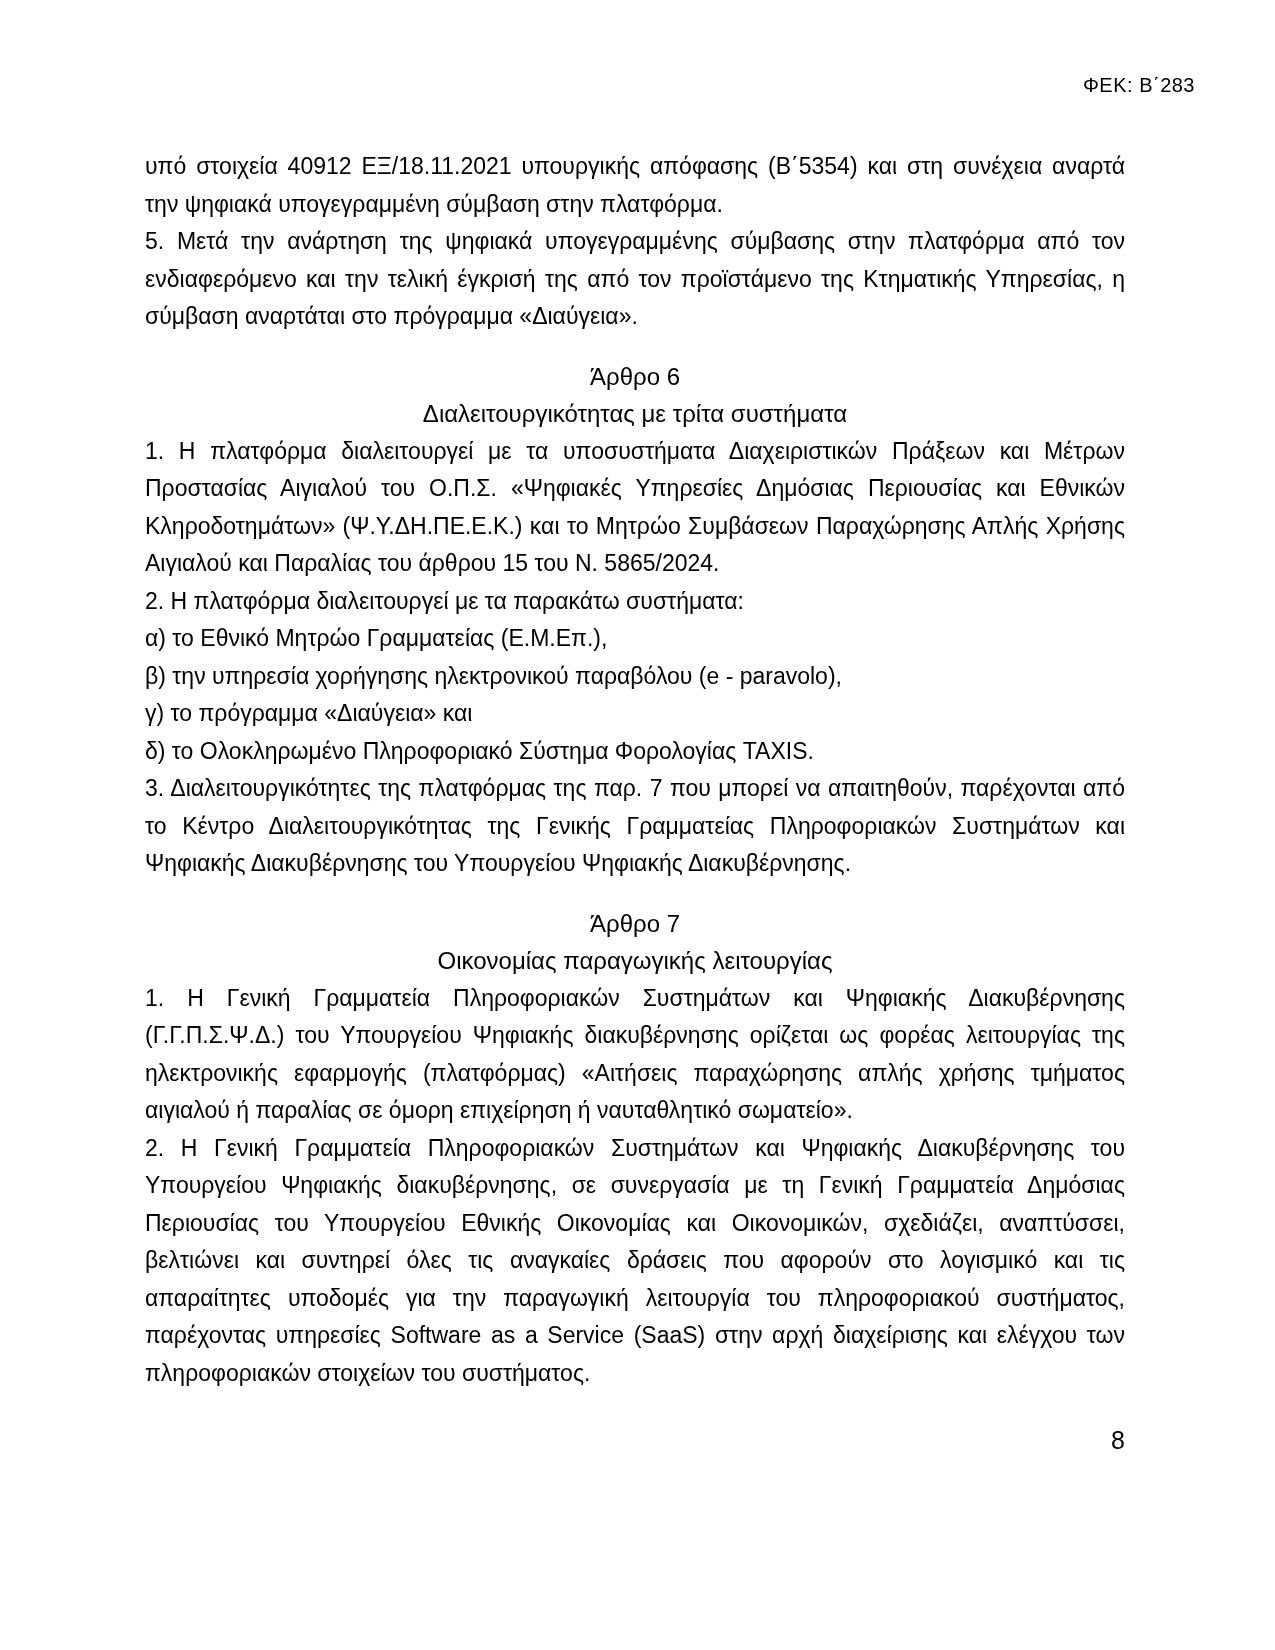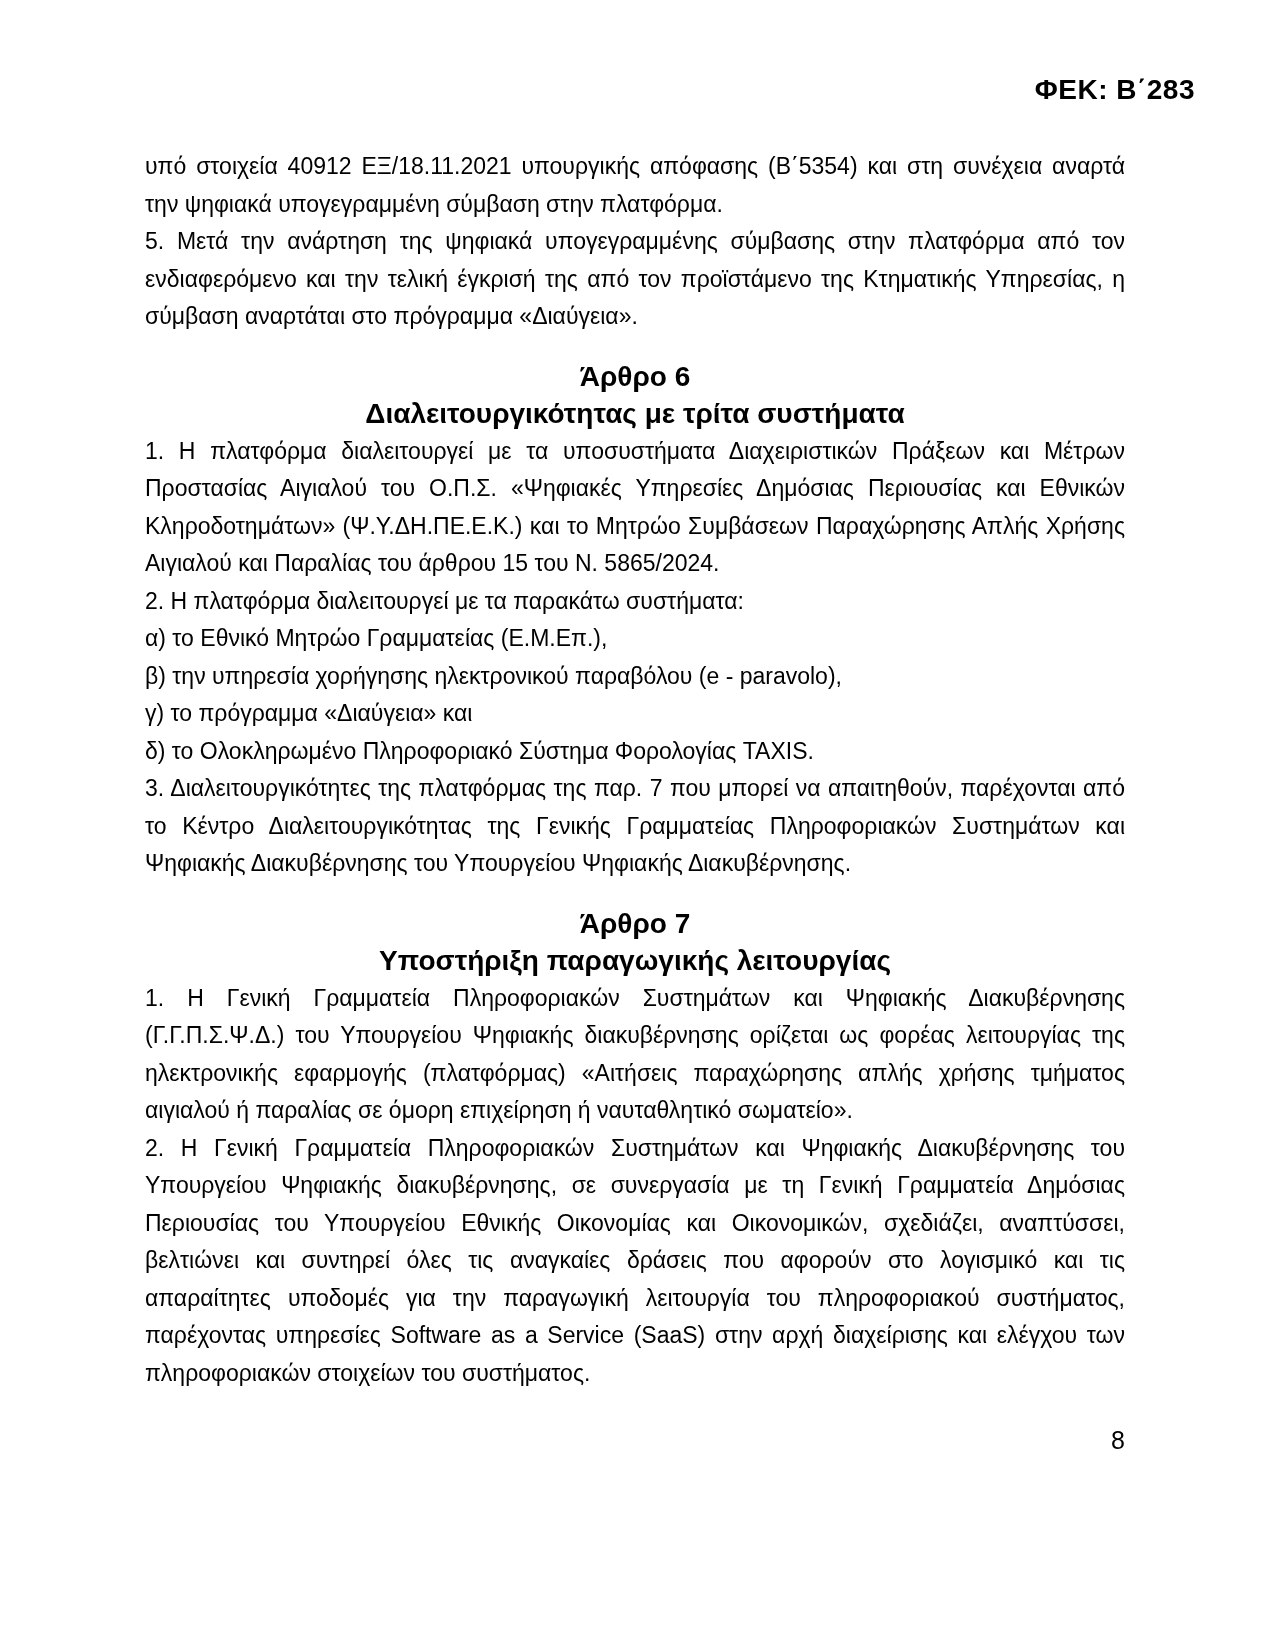--- a/index.html
+++ b/index.html
@@ -13,42 +13,42 @@
     height: 1650px;
     background: #ffffff;
     color: #000000;
     font-family: "Liberation Sans", sans-serif;
     overflow: hidden;
   }
   .gazette-header {
     position: absolute;
     top: 74px;
     right: 80px;
-    font-size: 28px;
-    font-weight: 700;
+    font-size: 20px;
+    font-weight: 400;
     letter-spacing: 0.5px;
     white-space: nowrap;
   }
   .content {
     position: absolute;
     left: 145px;
     top: 148px;
     width: 980px;
     font-size: 23px;
     line-height: 37.5px;
     text-align: justify;
   }
   .content p { margin: 0; }
   .heading-block {
     margin-top: 22px;
     text-align: center;
   }
   .article-title, .article-subtitle {
-    font-weight: 700;
-    font-size: 28px;
+    font-weight: 400;
+    font-size: 24px;
     line-height: 37.5px;
     margin: 0;
     text-align: center;
   }
   .page-number {
     position: absolute;
     top: 1422px;
     right: 150px;
     font-size: 25px;
     line-height: 37.5px;
@@ -76,21 +76,21 @@
     <p>1. Η πλατφόρμα διαλειτουργεί με τα υποσυστήματα Διαχειριστικών Πράξεων και Μέτρων Προστασίας Αιγιαλού του Ο.Π.Σ. «Ψηφιακές Υπηρεσίες Δημόσιας Περιουσίας και Εθνικών Κληροδοτημάτων» (Ψ.Υ.ΔΗ.ΠΕ.Ε.Κ.) και το Μητρώο Συμβάσεων Παραχώρησης Απλής Χρήσης Αιγιαλού και Παραλίας του άρθρου 15 του Ν. 5865/2024.</p>
     <p>2. Η πλατφόρμα διαλειτουργεί με τα παρακάτω συστήματα:</p>
     <p>α) το Εθνικό Μητρώο Γραμματείας (Ε.Μ.Επ.),</p>
     <p>β) την υπηρεσία χορήγησης ηλεκτρονικού παραβόλου (e - paravolo),</p>
     <p>γ) το πρόγραμμα «Διαύγεια» και</p>
     <p>δ) το Ολοκληρωμένο Πληροφοριακό Σύστημα Φορολογίας TAXIS.</p>
     <p>3. Διαλειτουργικότητες της πλατφόρμας της παρ. 7 που μπορεί να απαιτηθούν, παρέχονται από το Κέντρο Διαλειτουργικότητας της Γενικής Γραμματείας Πληροφοριακών Συστημάτων και Ψηφιακής Διακυβέρνησης του Υπουργείου Ψηφιακής Διακυβέρνησης.</p>
 
     <div class="heading-block">
       <p class="article-title">Άρθρο 7</p>
-      <p class="article-subtitle">Υποστήριξη παραγωγικής λειτουργίας</p>
+      <p class="article-subtitle">Οικονομίας παραγωγικής λειτουργίας</p>
     </div>
 
     <p>1. Η Γενική Γραμματεία Πληροφοριακών Συστημάτων και Ψηφιακής Διακυβέρνησης (Γ.Γ.Π.Σ.Ψ.Δ.) του Υπουργείου Ψηφιακής διακυβέρνησης ορίζεται ως φορέας λειτουργίας της ηλεκτρονικής εφαρμογής (πλατφόρμας) «Αιτήσεις παραχώρησης απλής χρήσης τμήματος αιγιαλού ή παραλίας σε όμορη επιχείρηση ή ναυταθλητικό σωματείο».</p>
     <p>2. Η Γενική Γραμματεία Πληροφοριακών Συστημάτων και Ψηφιακής Διακυβέρνησης του Υπουργείου Ψηφιακής διακυβέρνησης, σε συνεργασία με τη Γενική Γραμματεία Δημόσιας Περιουσίας του Υπουργείου Εθνικής Οικονομίας και Οικονομικών, σχεδιάζει, αναπτύσσει, βελτιώνει και συντηρεί όλες τις αναγκαίες δράσεις που αφορούν στο λογισμικό και τις απαραίτητες υποδομές για την παραγωγική λειτουργία του πληροφοριακού συστήματος, παρέχοντας υπηρεσίες Software as a Service (SaaS) στην αρχή διαχείρισης και ελέγχου των πληροφοριακών στοιχείων του συστήματος.</p>
 
   </main>
 
   <div class="page-number">8</div>
 
 </div>

